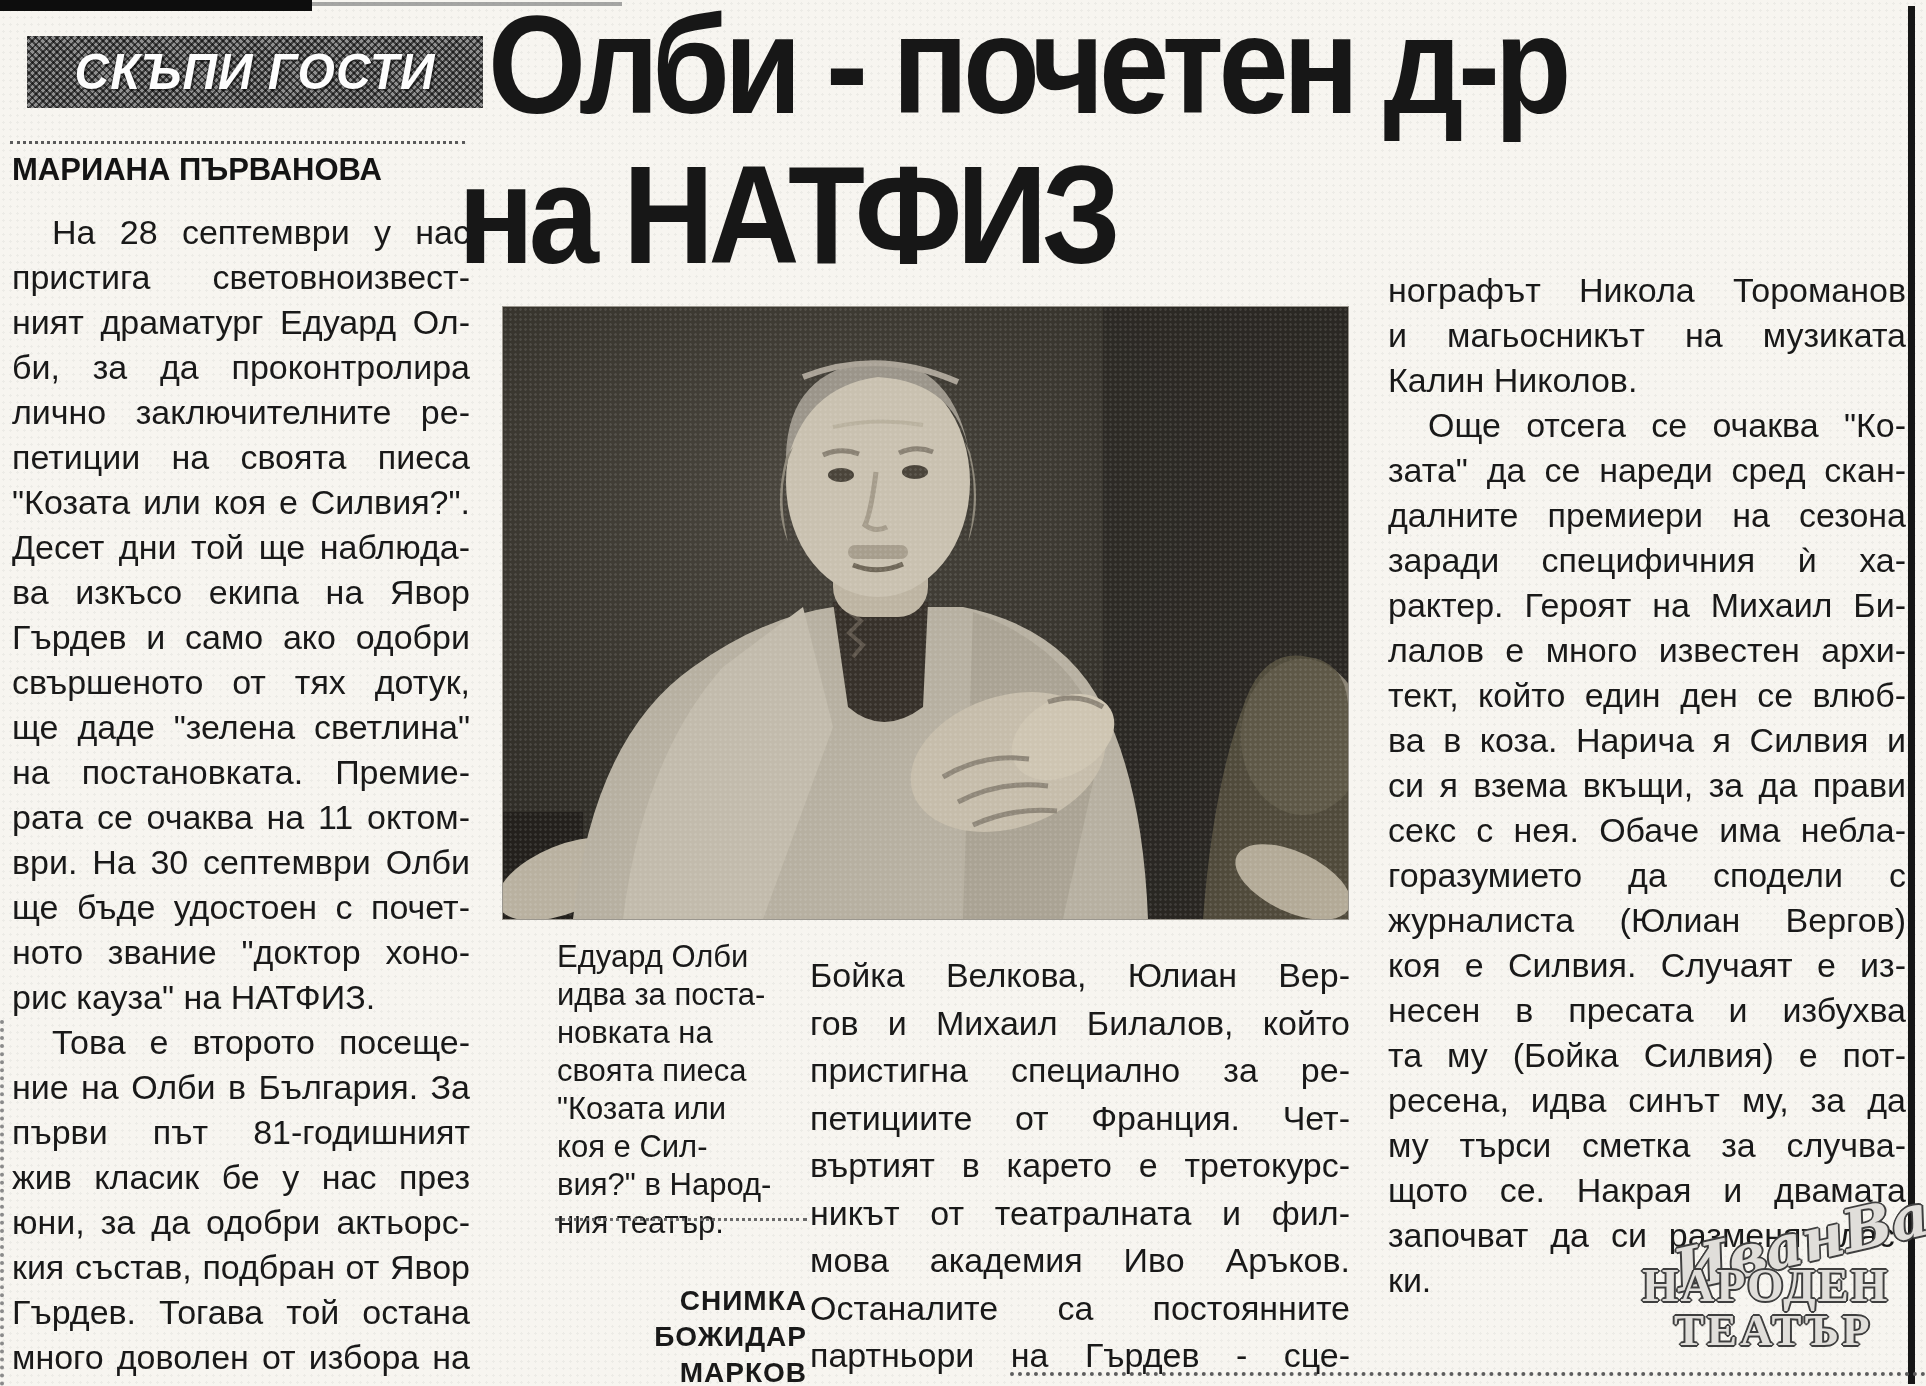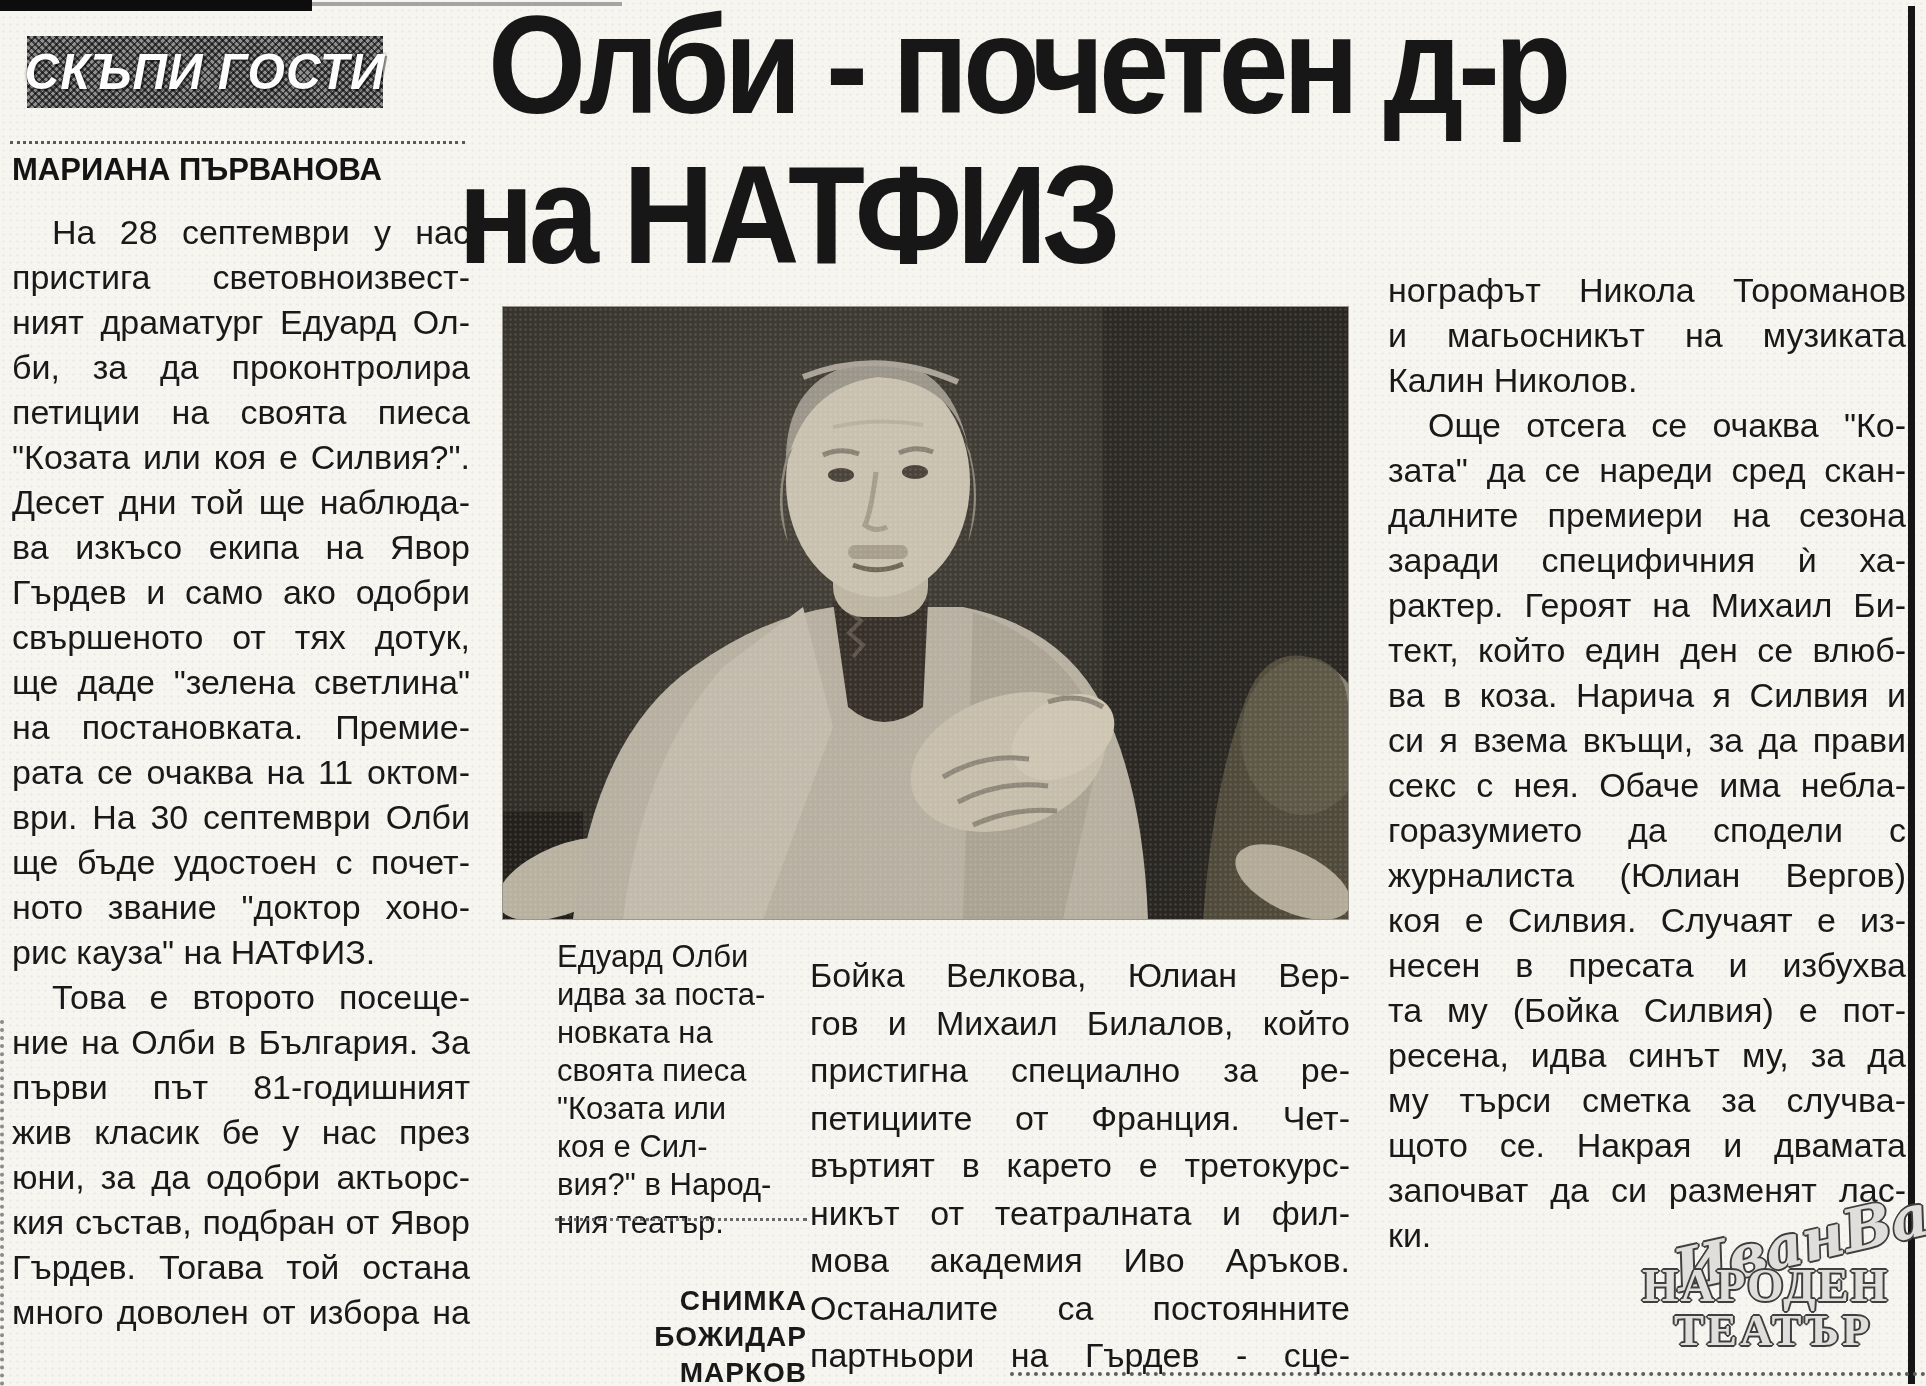--- a/index.html
+++ b/index.html
@@ -16,21 +16,21 @@
   }
   
   .top-bar{position:absolute;left:0;top:0;width:312px;height:11px;background:#0d0d0d;}
   .top-bar-thin{position:absolute;left:312px;top:2px;width:310px;height:4px;background:#8a8a8a;opacity:.75;}
   .left-edge-rule{position:absolute;left:0;top:1020px;height:366px;width:0;border-left:4px dotted #8a8a8a;}
   .right-rule{position:absolute;left:1908px;top:6px;width:7px;height:1378px;background:#161616;}
   .bottom-rule{position:absolute;left:1010px;top:1372px;width:916px;height:0;border-top:4px dotted #5d5d5d;}
 
   
   .kicker-box{
-    position:absolute;left:27px;top:36px;width:356px;height:72px;
+    position:absolute;left:27px;top:36px;width:456px;height:72px;
     background-color:#8f8f8f;
     background-image:
       repeating-linear-gradient(45deg, rgba(0,0,0,.55) 0 2px, transparent 2px 5px),
       repeating-linear-gradient(-45deg, rgba(0,0,0,.55) 0 2px, transparent 2px 5px);
     display:flex;align-items:center;justify-content:center;
   }
   .kicker-label{
     font-style:italic;font-weight:900;font-size:50px;letter-spacing:1px;
     color:#fdfdfd;white-space:nowrap;
     text-shadow:0 0 3px rgba(0,0,0,.7), 2px 2px 0 rgba(0,0,0,.35);
@@ -103,20 +103,21 @@
     <span class="hl hl1">Олби - почетен д-р</span>
     <span class="hl hl2">на НАТФИЗ</span>
   </h1>
 
   <div class="col col-left">
       <div class="para indent">
         <div class="line">На 28 септември у нас</div>
         <div class="line">пристига световноизвест-</div>
         <div class="line">ният драматург Едуард Ол-</div>
         <div class="line">би, за да проконтролира</div>
+        <div class="line">лично заключителните ре-</div>
         <div class="line">петиции на своята пиеса</div>
         <div class="line">"Козата или коя е Силвия?".</div>
         <div class="line">Десет дни той ще наблюда-</div>
         <div class="line">ва изкъсо екипа на Явор</div>
         <div class="line">Гърдев и само ако одобри</div>
         <div class="line">свършеното от тях дотук,</div>
         <div class="line">ще даде "зелена светлина"</div>
         <div class="line">на постановката. Премие-</div>
         <div class="line">рата се очаква на 11 октом-</div>
         <div class="line">ври. На 30 септември Олби</div>
@@ -226,20 +227,21 @@
         <div class="line">нографът Никола Тороманов</div>
         <div class="line">и магьосникът на музиката</div>
         <div class="line endline">Калин Николов.</div>
       </div>
       <div class="para indent">
         <div class="line">Още отсега се очаква "Ко-</div>
         <div class="line">зата" да се нареди сред скан-</div>
         <div class="line">далните премиери на сезона</div>
         <div class="line">заради специфичния ѝ ха-</div>
         <div class="line">рактер. Героят на Михаил Би-</div>
+        <div class="line">лалов е много известен архи-</div>
         <div class="line">тект, който един ден се влюб-</div>
         <div class="line">ва в коза. Нарича я Силвия и</div>
         <div class="line">си я взема вкъщи, за да прави</div>
         <div class="line">секс с нея. Обаче има небла-</div>
         <div class="line">горазумието да сподели с</div>
         <div class="line">журналиста (Юлиан Вергов)</div>
         <div class="line">коя е Силвия. Случаят е из-</div>
         <div class="line">несен в пресата и избухва</div>
         <div class="line">та му (Бойка Силвия) е пот-</div>
         <div class="line">ресена, идва синът му, за да</div>

